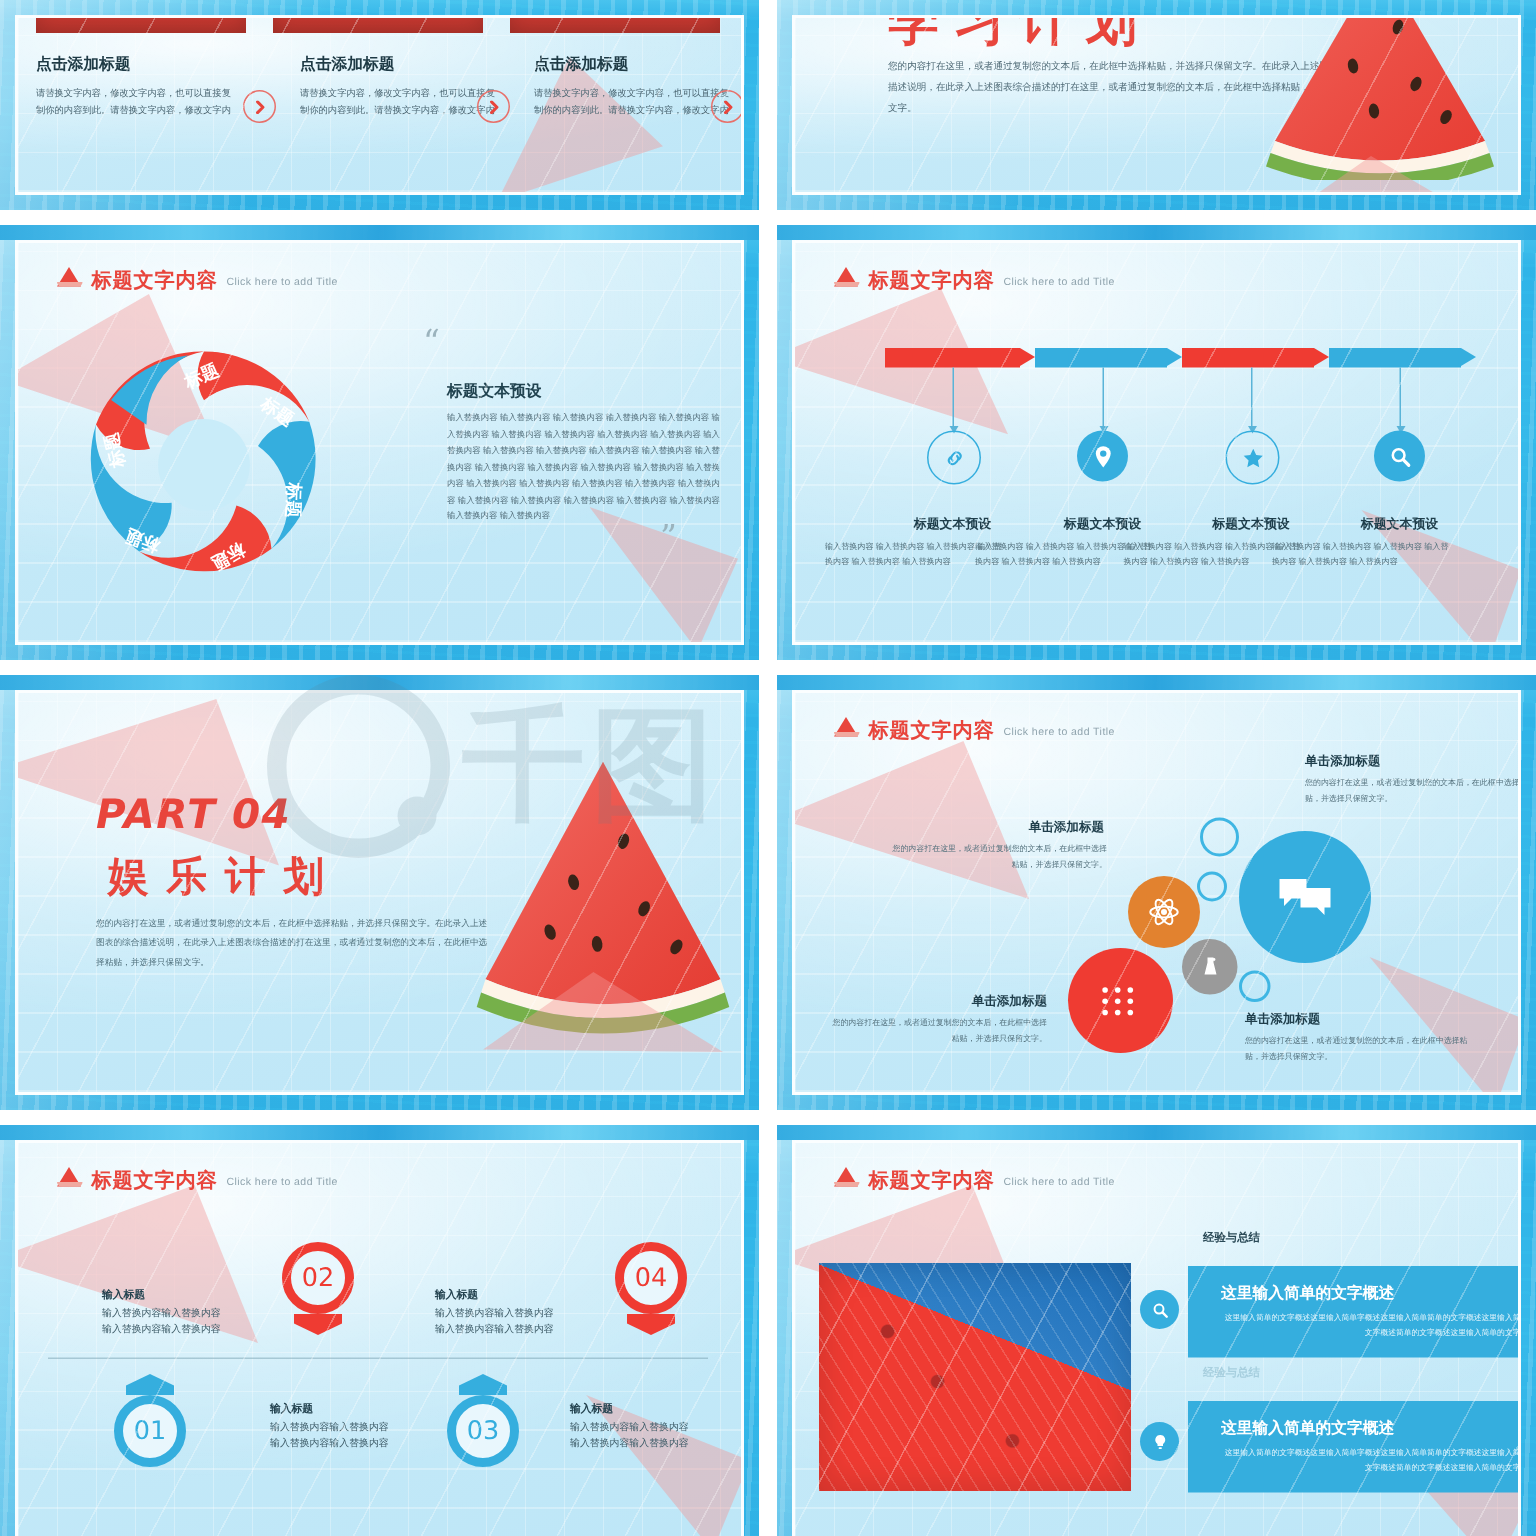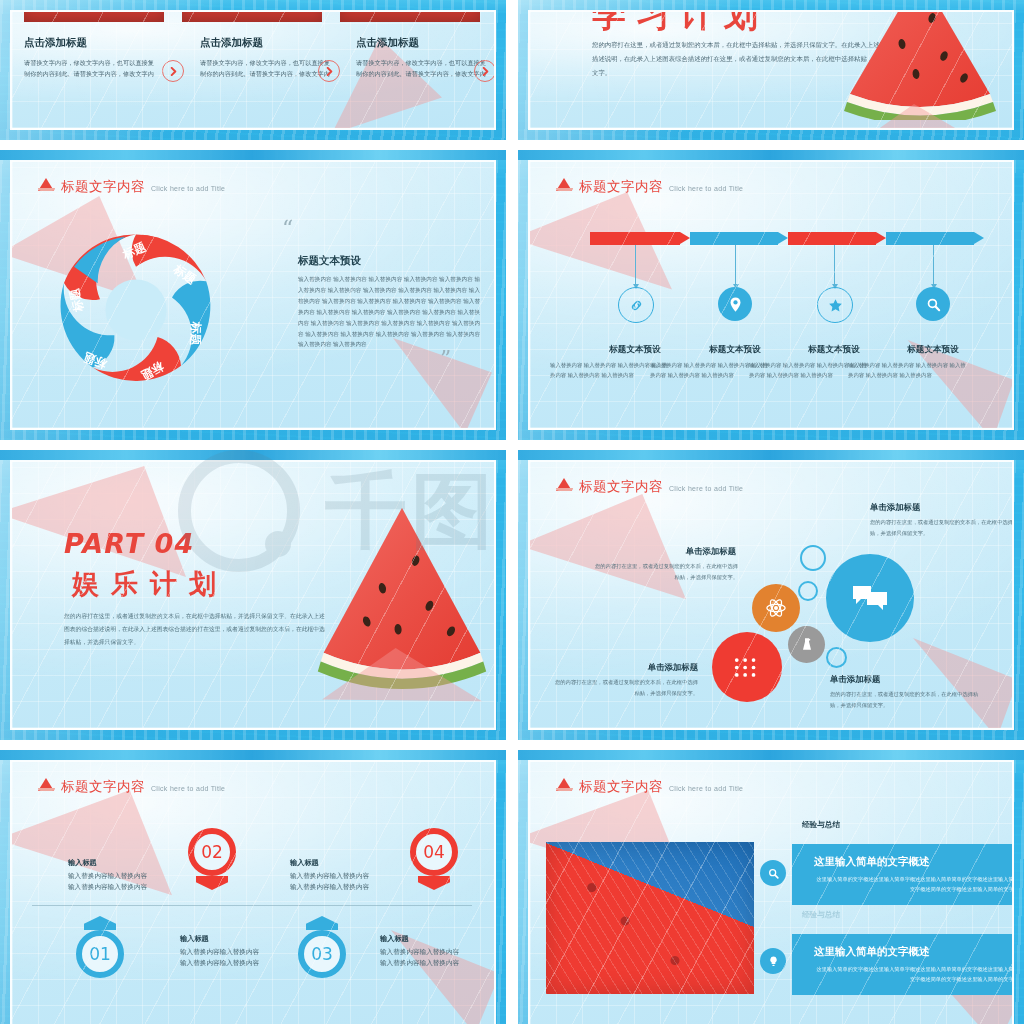--- a/index.html
+++ b/index.html
@@ -41,21 +41,21 @@
             opacity:.95;}
 
   
   .wm-slice{position:absolute;background:rgba(244,150,150,.42);filter:blur(.3px);}
 
   .hdr{position:absolute;left:26px;top:16px;display:flex;align-items:flex-end;gap:6px;z-index:6;}
   .hdr .melon{width:17px;height:13px;position:relative;flex:none;margin-bottom:2px;}
   .hdr .melon i{position:absolute;left:0;top:0;width:0;height:0;
       border-left:8.5px solid transparent;border-right:8.5px solid transparent;border-bottom:13px solid #e8453c;}
   .hdr .melon b{position:absolute;left:0;bottom:0;width:17px;height:3px;border-radius:0 0 9px 9px;background:#f0a9a0;}
-  .hdr-cn{font-size:13.5px;font-weight:normal;color:#e8453c;letter-spacing:.5px;line-height:1;}
+  .hdr-cn{font-size:13.5px;font-weight:bold;color:#e8453c;letter-spacing:.5px;line-height:1;}
   .hdr-en{font-size:7px;color:#8fa3ad;letter-spacing:.3px;line-height:1;margin-bottom:1px;}
 
   
   .s1 .photo{position:absolute;top:-38px;height:48px;
       background:linear-gradient(180deg,#e2453b,#cf3a32 60%,#b8352d);
       box-shadow:inset 0 0 14px rgba(0,0,0,.18);}
   .s1 .col{position:absolute;top:24px;width:134px;}
   .s1 .ct{font-size:10.5px;font-weight:bold;color:#1e3a45;margin-bottom:7px;}
   .s1 .cb{font-size:6.2px;line-height:1.85;color:#4a6571;}
   .s1 .arrow{position:absolute;top:48px;width:20px;height:20px;border-radius:50%;
@@ -125,21 +125,21 @@
   .s8 .kicker{position:absolute;left:272px;top:58px;font-size:7.6px;color:#2b4a57;font-weight:bold;}
   .s8 .card{position:absolute;left:262px;width:242px;background:#35aede;}
   .s8 .ch{font-size:10.5px;font-weight:bold;color:#fff;padding:11px 0 5px 22px;}
   .s8 .cb{font-size:5.2px;line-height:1.95;color:#e6f6fd;padding:0 10px 11px 22px;text-align:right;}
   .s8 .cicon{position:absolute;width:26px;height:26px;border-radius:50%;background:#35aede;
       display:flex;align-items:center;justify-content:center;}
   .s8 .ghost{position:absolute;left:272px;font-size:7.6px;font-weight:bold;color:rgba(120,170,190,.45);}
 
   
   .wm-logo{position:absolute;left:178px;top:452px;width:360px;height:118px;z-index:30;
-           opacity:.16;pointer-events:none;display:flex;align-items:center;gap:25px;}
+           opacity:.16;pointer-events:none;display:flex;align-items:center;gap:8px;}
   .wm-logo .ring1{width:96px;height:96px;border-radius:50%;border:13px solid #5d7d8c;position:relative;flex:none;}
   .wm-logo .ring1 b{position:absolute;right:-4px;bottom:2px;width:26px;height:26px;border-radius:50%;background:#5d7d8c;}
   .wm-logo .cn{font-size:82px;color:#5d7d8c;font-weight:bold;letter-spacing:4px;line-height:1;}
   .wm-text{position:absolute;z-index:30;pointer-events:none;color:#9dbecd;opacity:.55;font-weight:bold;}
   .wm-t1{left:516px;top:470px;font-size:34px;letter-spacing:3px;}
   .wm-t2{left:516px;top:532px;font-size:34px;letter-spacing:3px;}
 </style>
 </head>
 <body>
 

